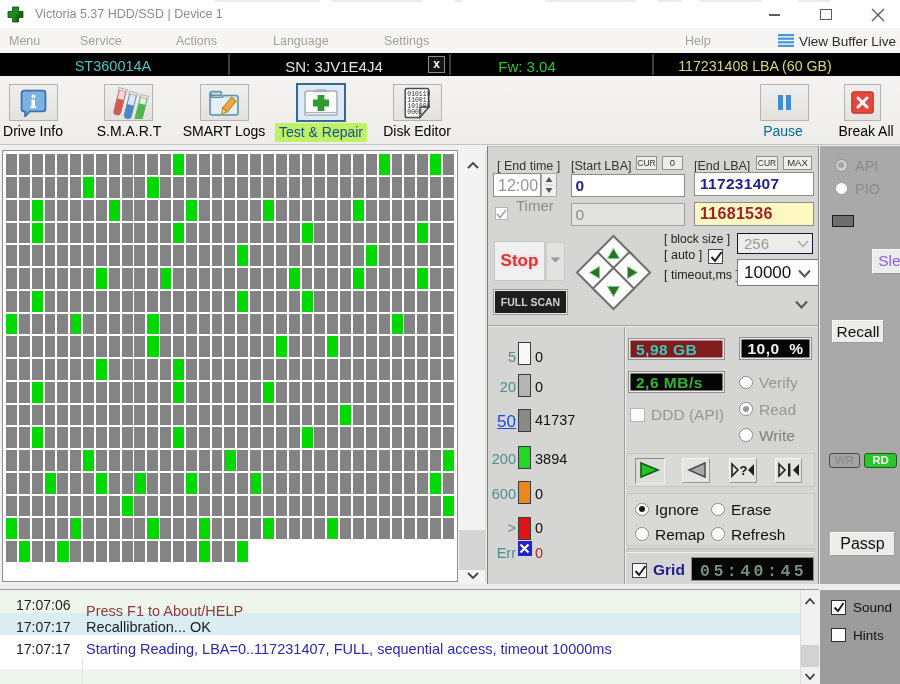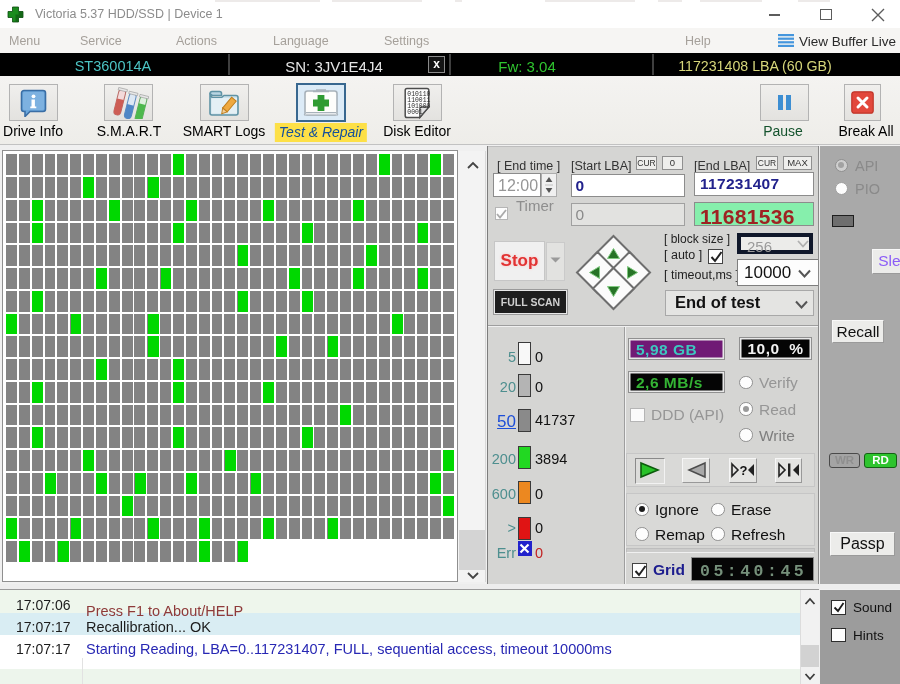--- a/index.html
+++ b/index.html
@@ -54,23 +54,23 @@
 <div style="position:absolute;left:0;top:76px;width:900px;height:69px;background:linear-gradient(#f4f3f1,#eeede9);border-bottom:1px solid #c2c2c2;"></div>
 <div style="position:absolute;top:84px;width:49px;height:37px;background:linear-gradient(#f0efed,#e3e2df);border:1px solid #b3b3b3;left:9px;"></div>
 <div style="position:absolute;top:84px;width:49px;height:37px;background:linear-gradient(#f0efed,#e3e2df);border:1px solid #b3b3b3;left:104px;"></div>
 <div style="position:absolute;top:84px;width:49px;height:37px;background:linear-gradient(#f0efed,#e3e2df);border:1px solid #b3b3b3;left:200px;"></div>
 <div style="position:absolute;top:84px;width:49px;height:37px;background:linear-gradient(#f0efed,#e3e2df);border:1px solid #b3b3b3;left:393px;"></div>
 <div style="position:absolute;left:296px;top:83px;width:50px;height:39px;background:#dcebf7;border:2px solid #38678f;"></div>
 <div style="position:absolute;left:33px;top:123px;transform:translateX(-50%);font-size:14px;color:#000;white-space:nowrap;">Drive Info</div>
 <div style="position:absolute;left:129px;top:123px;transform:translateX(-50%);font-size:14px;color:#000;white-space:nowrap;">S.M.A.R.T</div>
 <div style="position:absolute;left:224px;top:123px;transform:translateX(-50%);font-size:14px;color:#000;white-space:nowrap;">SMART Logs</div>
 <div style="position:absolute;left:417px;top:123px;transform:translateX(-50%);font-size:14px;color:#000;white-space:nowrap;">Disk Editor</div>
-<div style="position:absolute;left:783px;top:123px;transform:translateX(-50%);font-size:14px;color:#14532d;white-space:nowrap;">Pause</div>
+<div style="position:absolute;left:783px;top:123px;transform:translateX(-50%);font-size:14px;color:#0369a1;white-space:nowrap;">Pause</div>
 <div style="position:absolute;left:866px;top:123px;transform:translateX(-50%);font-size:14px;color:#000;white-space:nowrap;">Break All</div>
-<div style="position:absolute;left:321px;top:122.5px;transform:translateX(-50%);font-size:14px;color:#14509c;background:#fde047;padding:1px 4px 2px;white-space:nowrap;font-style:italic;">Test &amp; Repair</div>
+<div style="position:absolute;left:321px;top:122.5px;transform:translateX(-50%);font-size:14px;color:#14509c;background:#bef264;padding:1px 4px 2px;white-space:nowrap;">Test &amp; Repair</div>
 <svg style="position:absolute;left:20px;top:89px" width="27" height="28" viewBox="0 0 27 28">
 <path d="M4 1.5h19a2.5 2.5 0 012.5 2.5v16a2.5 2.5 0 01-2.5 2.5H10l-5 5v-5H4A2.5 2.5 0 011.5 20V4A2.5 2.5 0 014 1.5z" fill="#6ba7dc" stroke="#3a6ea5" stroke-width="1.6"></path>
 <path d="M4.5 3h18a1.5 1.5 0 011.5 1.5v15a1.5 1.5 0 01-1.5 1.5h-18A1.5 1.5 0 013 19.5v-15A1.5 1.5 0 014.5 3z" fill="#7db1e0"></path>
 <circle cx="13.5" cy="7.3" r="1.9" fill="#fff"></circle>
 <path d="M11.5 10.5h3.4v7h-3.4zM10.3 17.5h6v1.8h-6z" fill="#fff"></path>
 </svg>
 <svg style="position:absolute;left:109px;top:87px" width="40" height="32" viewBox="0 0 40 32">
 <g transform="rotate(14 10 16)">
  <rect x="7" y="2" width="7" height="26" rx="3.5" fill="#f3dada" stroke="#b96b66" stroke-width="1"></rect>
  <path d="M7 12h7v12.5a3.5 3.5 0 01-7 0z" fill="#cd5d55"></path>
@@ -227,21 +227,21 @@
 <path d="M1 9h8" stroke="#c0c0c0" stroke-width="1"></path>
     </svg>
 <div style="position:absolute;left:570.5px;top:173.5px;width:114px;height:23px;background:#fff;border:1px solid #8c8c8c;font-size:15.5px;font-weight:bold;color:#22228c;padding:2px 0 0 4px;">0</div>
 <div style="position:absolute;left:694px;top:172px;width:120px;height:24px;background:#fff;border:1px solid #8c8c8c;font-size:15.5px;font-weight:bold;color:#22228c;padding:2px 0 0 5px;letter-spacing:0.3px;">117231407</div>
 <div style="position:absolute;left:494.5px;top:207px;width:13px;height:13px;background:#fdfdfd;border:1px solid #b5b5b5;"></div>
 <svg style="position:absolute;left:496px;top:209px" width="11" height="10" viewBox="0 0 11 10">
 <path d="M1 5l3 3.5L10 1" stroke="#aaa" stroke-width="1.8" fill="none"></path>
     </svg>
 <div style="position:absolute;left:516px;top:197px;font-size:15px;color:#8e8e8e;font-weight:normal;white-space:nowrap;">Timer</div>
 <div style="position:absolute;left:570.5px;top:202.5px;width:114px;height:23.5px;background:#e2e2e0;border:1px solid #a0a0a0;font-size:15.5px;color:#8a8a8a;padding:2px 0 0 4px;">0</div>
-<div style="position:absolute;left:694px;top:202px;width:120px;height:24px;background:#86efac;border:1px solid #8c8c8c;font-size:21px;font-weight:bold;color:#9e2222;padding:2px 0 16px 5px;letter-spacing:0.3px;">11681536</div>
+<div style="position:absolute;left:694px;top:202px;width:120px;height:24px;background:#fef9c3;border:1px solid #8c8c8c;font-size:16px;font-weight:bold;color:#9e2222;padding:2px 0 16px 5px;letter-spacing:0.3px;">11681536</div>
 <div style="position:absolute;left:494px;top:240.5px;width:51px;height:40px;background:#f0f0f0;border:1px solid #c6c6c6;font-size:17px;font-weight:bold;color:#e23333;text-align:center;line-height:38px;text-shadow:0 0 3px #f8c0c0;">Stop</div>
 <div style="position:absolute;left:546px;top:241.5px;width:19px;height:39px;background:#e2e2e0;border:1px solid #cacaca;"></div>
 <svg style="position:absolute;left:549px;top:256px" width="13" height="9" viewBox="0 0 13 9">
 <path d="M1.5 1.5l5 5 5-5z" fill="#9a9a9a"></path>
     </svg>
 <div style="position:absolute;left:494px;top:290px;width:73px;height:24px;background:#1e1e1e;border:1px solid #e8e8e8;outline:1px solid #9a9a9a;font-size:10.5px;font-weight:bold;color:#cfcfcf;text-align:center;line-height:22px;">FULL SCAN</div>
 <svg style="position:absolute;left:575px;top:234px" width="77" height="77" viewBox="0 0 77 77">
 <g stroke="#6e6e6e" stroke-width="2" fill="#fbfbfb">
 <path d="M38.5 2L59 22.5 38.5 43 18 22.5z"></path>
 <path d="M2 38.5L22.5 18 43 38.5 22.5 59z"></path>
@@ -253,29 +253,28 @@
 <path d="M62.5 38.5l-10-6v12z" fill="#267326" stroke="#7fc97f" stroke-width="1"></path>
 <path d="M38.5 62.5l-6-10h12z" fill="#267326" stroke="#7fc97f" stroke-width="1"></path>
 </svg>
 <div style="position:absolute;left:664px;top:232px;font-size:12px;color:#222;font-weight:normal;white-space:nowrap;">[ block size ]</div>
 <div style="position:absolute;left:664px;top:248px;font-size:12.5px;color:#222;font-weight:normal;white-space:nowrap;">[ auto ]</div>
 <div style="position:absolute;left:664px;top:268px;font-size:12.5px;color:#222;font-weight:normal;white-space:nowrap;">[ timeout,ms ]</div>
 <div style="position:absolute;left:708px;top:249px;width:15px;height:15px;background:#fff;border:1.5px solid #444;"></div>
 <svg style="position:absolute;left:710px;top:251px" width="13" height="12" viewBox="0 0 13 12">
 <path d="M1.5 6l3.5 4L11.5 1" stroke="#222" stroke-width="2" fill="none"></path>
     </svg>
-<div style="position:absolute;left:737px;top:233px;width:76px;height:21px;background:#ececea;border:4px solid #0f172a;font-size:15px;color:#9a9a9a;padding:1px 0 0 6px;">256</div>
+<div style="position:absolute;left:737px;top:233px;width:76px;height:21px;background:#ececea;border:1px solid #0f172a;font-size:15px;color:#9a9a9a;padding:1px 0 0 6px;">256</div>
 <svg style="position:absolute;left:797px;top:240px" width="12" height="8" viewBox="0 0 12 8">
 <path d="M1 1l5 5.5L11 1" stroke="#b0b0b0" stroke-width="1.8" fill="none"></path>
     </svg>
 <div style="position:absolute;left:737px;top:259px;width:86px;height:27px;background:#fdfdfd;border:1px solid #7e7e7e;font-size:17px;color:#111;padding:3px 0 0 6px;">10000</div>
 <svg style="position:absolute;left:798px;top:269px" width="13" height="9" viewBox="0 0 13 9">
 <path d="M1 1.5l5.5 6L12 1.5" stroke="#555" stroke-width="2" fill="none"></path>
     </svg>
-<div style="position:absolute;left:665px;top:290px;width:149px;height:26px;background:#e4e4e2;border:1px solid #a8a8a8;font-size:16.5px;font-weight:bold;color:#111;padding:2px 0 0 9px;">End of test</div>
 <svg style="position:absolute;left:795px;top:300px" width="13" height="9" viewBox="0 0 13 9">
 <path d="M1 1.5l5.5 6L12 1.5" stroke="#555" stroke-width="2" fill="none"></path>
     </svg>
 <div style="position:absolute;left:516px;top:349px;transform:translateX(-100%);font-size:14.5px;color:#4e8f8f;white-space:nowrap;">5</div>
 <div style="position:absolute;left:517.5px;top:341.8px;width:13.5px;height:23px;background:#f8f8f8;border:1px solid #3a3a3a;"></div>
 <div style="position:absolute;left:535px;top:349px;font-size:14.5px;color:#111;white-space:nowrap;">0</div>
 <div style="position:absolute;left:516px;top:379px;transform:translateX(-100%);font-size:14.5px;color:#4e8f8f;white-space:nowrap;">20</div>
 <div style="position:absolute;left:517.5px;top:373.7px;width:13.5px;height:23px;background:#b4b4b4;border:1px solid #3a3a3a;"></div>
 <div style="position:absolute;left:535px;top:379px;font-size:14.5px;color:#111;white-space:nowrap;">0</div>
 <div style="position:absolute;left:516px;top:412px;transform:translateX(-100%);font-size:17px;color:#1d4ed8;white-space:nowrap;text-decoration:underline;">50</div>
@@ -289,21 +288,21 @@
 <div style="position:absolute;left:535px;top:486px;font-size:14.5px;color:#111;white-space:nowrap;">0</div>
 <div style="position:absolute;left:516px;top:520px;transform:translateX(-100%);font-size:14.5px;color:#4e8f8f;white-space:nowrap;">&gt;</div>
 <div style="position:absolute;left:517.5px;top:516.7px;width:13.5px;height:23px;background:#e01414;border:1px solid #3a3a3a;"></div>
 <div style="position:absolute;left:535px;top:520px;font-size:14.5px;color:#111;white-space:nowrap;">0</div>
 <div style="position:absolute;left:516px;top:545px;transform:translateX(-100%);font-size:14.5px;color:#4e8f8f;white-space:nowrap;">Err</div>
 <div style="position:absolute;left:517.5px;top:541.0px;width:14px;height:15px;background:#2222cc;"></div>
 <svg style="position:absolute;left:518px;top:542px" width="13" height="13" viewBox="0 0 13 13">
 <path d="M2.5 2.5l8 8M10.5 2.5l-8 8" stroke="#fff" stroke-width="2.2"></path>
     </svg>
 <div style="position:absolute;left:535px;top:545px;font-size:14.5px;color:#c22222;white-space:nowrap;">0</div>
-<div style="position:absolute;left:628px;top:338px;width:97px;height:22px;background:#701a75;border:1px solid #909090;box-shadow:inset 0 0 0 1.5px #e8e8e8;font-size:15.5px;font-weight:bold;color:#3cc8c0;letter-spacing:0.5px;padding:2px 0 0 7px;">5,98 GB</div>
+<div style="position:absolute;left:628px;top:338px;width:97px;height:22px;background:#7f1d1d;border:1px solid #909090;box-shadow:inset 0 0 0 1.5px #e8e8e8;font-size:15.5px;font-weight:bold;color:#3cc8c0;letter-spacing:0.5px;padding:2px 0 0 7px;">5,98 GB</div>
 <div style="position:absolute;left:739px;top:337px;width:73px;height:22.5px;background:#050505;border:1px solid #909090;box-shadow:inset 0 0 0 1.5px #e8e8e8;font-size:15.5px;font-weight:bold;color:#f2f2f2;letter-spacing:0.5px;text-align:center;padding-top:2px;">10,0&nbsp; %</div>
 <div style="position:absolute;left:628px;top:370.5px;width:97px;height:22px;background:#050505;border:1px solid #909090;box-shadow:inset 0 0 0 1.5px #e8e8e8;font-size:15.5px;font-weight:bold;color:#34b434;letter-spacing:0.5px;padding:2px 0 0 7px;">2,6 MB/s</div>
 <div style="position:absolute;left:630px;top:407.5px;width:14.5px;height:14.5px;background:#fbfbfb;border:1px solid #b5b5b5;"></div>
 <div style="position:absolute;left:651px;top:406px;font-size:15.5px;color:#969696;font-weight:normal;white-space:nowrap;">DDD (API)</div>
 <div style="position:absolute;left:739px;top:375.5px;width:13.5px;height:13.5px;border-radius:50%;background:#fdfdfd;border:1px solid #8f8f8f;"></div>
 <div style="position:absolute;left:759px;top:374px;font-size:15.5px;color:#969696;font-weight:normal;white-space:nowrap;">Verify</div>
 <div style="position:absolute;left:739px;top:402px;width:13.5px;height:13.5px;border-radius:50%;background:#fdfdfd;border:1px solid #8f8f8f;"></div>
 <div style="position:absolute;left:742.8px;top:405.8px;width:6px;height:6px;border-radius:50%;background:#9a9a9a;"></div>
 <div style="position:absolute;left:759px;top:400.5px;font-size:15.5px;color:#969696;font-weight:normal;white-space:nowrap;">Read</div>
 <div style="position:absolute;left:739px;top:428px;width:13.5px;height:13.5px;border-radius:50%;background:#fdfdfd;border:1px solid #8f8f8f;"></div>

